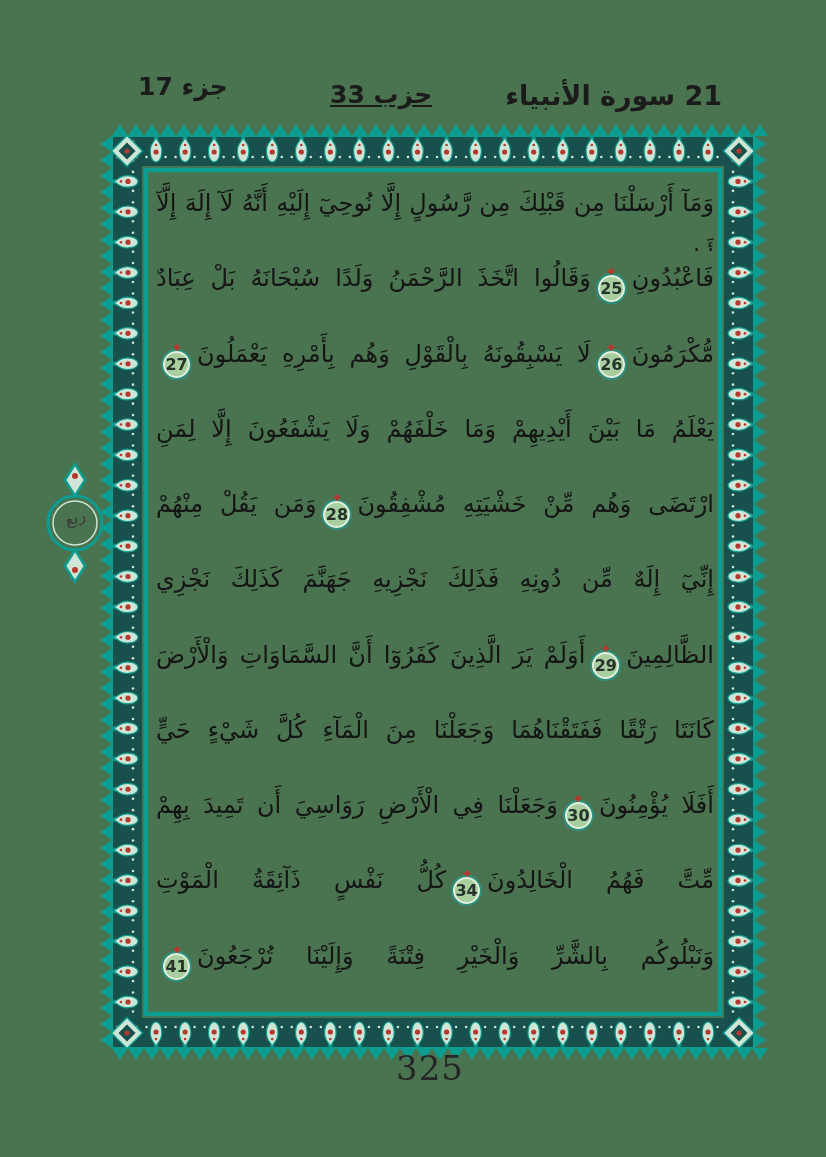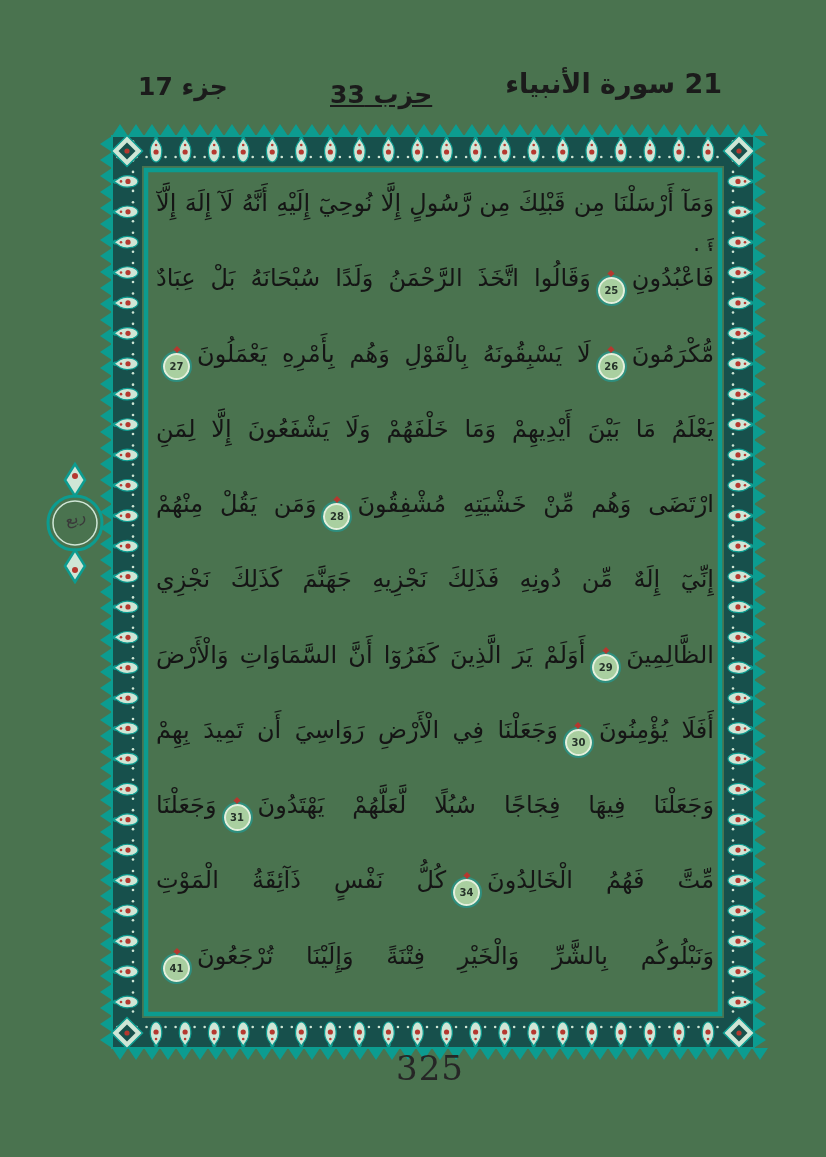--- a/index.html
+++ b/index.html
@@ -2,37 +2,37 @@
 <html lang="ar"><head>
 <meta charset="utf-8">
 <style>
   html,body{margin:0;padding:0;}
   body{background:#4a734f;font-family:"DejaVu Sans",sans-serif;}
   .page{position:relative;width:826px;height:1157px;background:#4a734f;overflow:hidden;}
 
   
   .hdr{position:absolute;direction:rtl;color:#1b1b1b;font-weight:bold;
        font-family:"DejaVu Sans",sans-serif;white-space:nowrap;}
-  .hdr-surah{top:68px;right:104px;font-size:27px;margin-left:21px;}
+  .hdr-surah{top:80px;right:104px;font-size:27px;margin-left:21px;}
   .hdr-hizb{top:80px;left:330px;font-size:25px;text-decoration:underline;}
   .hdr-juz{top:72px;left:138px;font-size:25px;}
 
   
   .frame{position:absolute;left:96px;top:120px;width:674px;height:944px;overflow:visible;}
 
   
   .text-area{position:absolute;left:156px;top:176px;width:558px;height:828px;
              display:flex;flex-direction:column;}
   .qline{flex:1;direction:rtl;text-align:justify;text-align-last:justify;
          font-size:24px;line-height:55px;color:#151515;overflow:hidden;
          font-family:"DejaVu Sans",sans-serif;}
   .ayah{display:inline-flex;align-items:center;justify-content:center;
         width:27px;height:27px;border-radius:50%;background:#a9cfa0;
         border:2px solid #2f8f7f;box-shadow:inset 0 0 0 2px #e4f0de;
-        font-size:10px;font-weight:bold;color:#26332a;margin:0 5px;
+        font-size:16px;font-weight:bold;color:#26332a;margin:0 5px;
         vertical-align:-8px;position:relative;}
   .ayah::before{content:"";position:absolute;top:-6px;left:50%;
         transform:translateX(-50%) rotate(45deg);width:5px;height:5px;background:#b5382f;}
 
   
   .medallion{position:absolute;left:44px;top:462px;width:62px;height:122px;}
   .medallion svg{position:absolute;left:0;top:0;}
   .med-label{position:absolute;left:0;top:46px;width:62px;text-align:center;
         font-size:16px;color:#3a3a3a;transform:rotate(-18deg);
         font-family:"DejaVu Sans",sans-serif;}
@@ -185,22 +185,22 @@
   </svg>
 
   <div class="text-area" id="quran-lines">
       <div class="qline"><span>وَمَآ أَرْسَلْنَا مِن قَبْلِكَ مِن رَّسُولٍ إِلَّا نُوحِيٓ إِلَيْهِ أَنَّهُ لَآ إِلَهَ إِلَّآ أَنَا</span></div>
       <div class="qline"><span>فَاعْبُدُونِ</span><span class="ayah">25</span><span>وَقَالُوا اتَّخَذَ الرَّحْمَنُ وَلَدًا سُبْحَانَهُ بَلْ عِبَادٌ</span></div>
       <div class="qline"><span>مُّكْرَمُونَ</span><span class="ayah">26</span><span>لَا يَسْبِقُونَهُ بِالْقَوْلِ وَهُم بِأَمْرِهِ يَعْمَلُونَ</span><span class="ayah">27</span></div>
       <div class="qline"><span>يَعْلَمُ مَا بَيْنَ أَيْدِيهِمْ وَمَا خَلْفَهُمْ وَلَا يَشْفَعُونَ إِلَّا لِمَنِ</span></div>
       <div class="qline"><span>ارْتَضَى وَهُم مِّنْ خَشْيَتِهِ مُشْفِقُونَ</span><span class="ayah">28</span><span>وَمَن يَقُلْ مِنْهُمْ</span></div>
       <div class="qline"><span>إِنِّيٓ إِلَهٌ مِّن دُونِهِ فَذَلِكَ نَجْزِيهِ جَهَنَّمَ كَذَلِكَ نَجْزِي</span></div>
       <div class="qline"><span>الظَّالِمِينَ</span><span class="ayah">29</span><span>أَوَلَمْ يَرَ الَّذِينَ كَفَرُوٓا أَنَّ السَّمَاوَاتِ وَالْأَرْضَ</span></div>
+      <div class="qline"><span>كَانَتَا رَتْقًا فَفَتَقْنَاهُمَا وَجَعَلْنَا مِنَ الْمَآءِ كُلَّ شَيْءٍ حَيٍّ</span></div>
       <div class="qline"><span>أَفَلَا يُؤْمِنُونَ</span><span class="ayah">30</span><span>وَجَعَلْنَا فِي الْأَرْضِ رَوَاسِيَ أَن تَمِيدَ بِهِمْ</span></div>
-      <div class="qline"><span>وَجَعَلْنَا فِيهَا فِجَاجًا سُبُلًا لَّعَلَّهُمْ يَهْتَدُونَ</span><span class="ayah">31</span><span>وَجَعَلْنَا</span></div>
       <div class="qline"><span>مِّتَّ فَهُمُ الْخَالِدُونَ</span><span class="ayah">34</span><span>كُلُّ نَفْسٍ ذَآئِقَةُ الْمَوْتِ</span></div>
       <div class="qline"><span>وَنَبْلُوكُم بِالشَّرِّ وَالْخَيْرِ فِتْنَةً وَإِلَيْنَا تُرْجَعُونَ</span><span class="ayah">41</span></div>
     </div>
 
   <div class="medallion">
     <svg viewBox="0 0 62 122" width="62" height="122">
       <path d="M31,2 L41,18 L31,34 L21,18 Z" fill="#cfe6d6" stroke="#0c9c90" stroke-width="2.5"></path>
       <circle cx="31" cy="14" r="3" fill="#b5382f"></circle>
       <path d="M31,120 L41,104 L31,88 L21,104 Z" fill="#cfe6d6" stroke="#0c9c90" stroke-width="2.5"></path>
       <circle cx="31" cy="108" r="3" fill="#b5382f"></circle>

